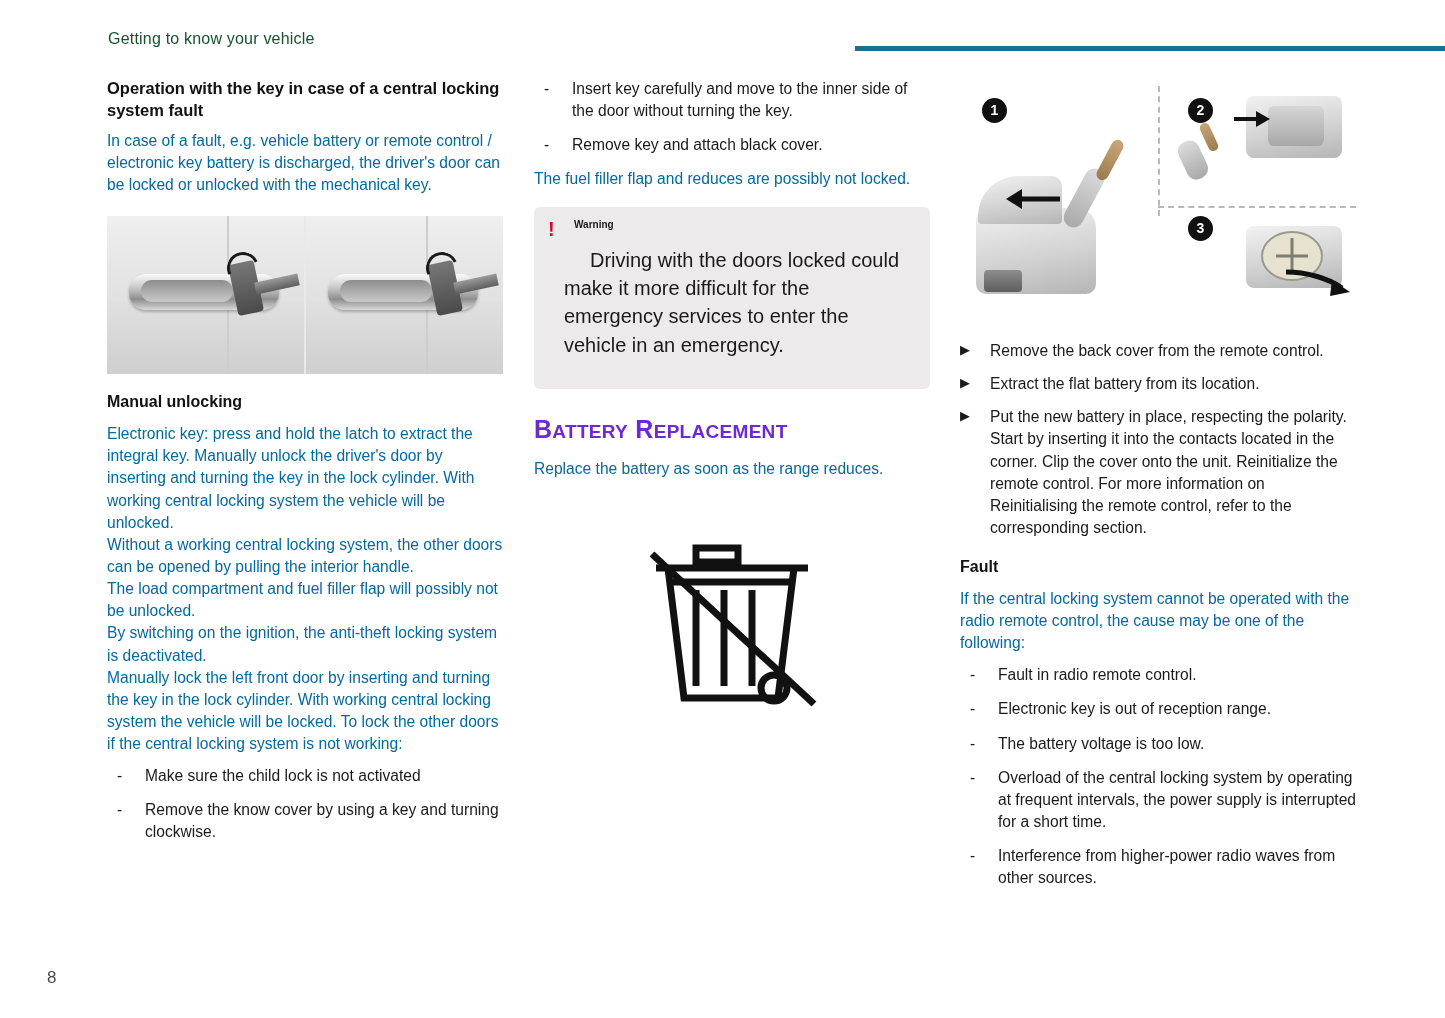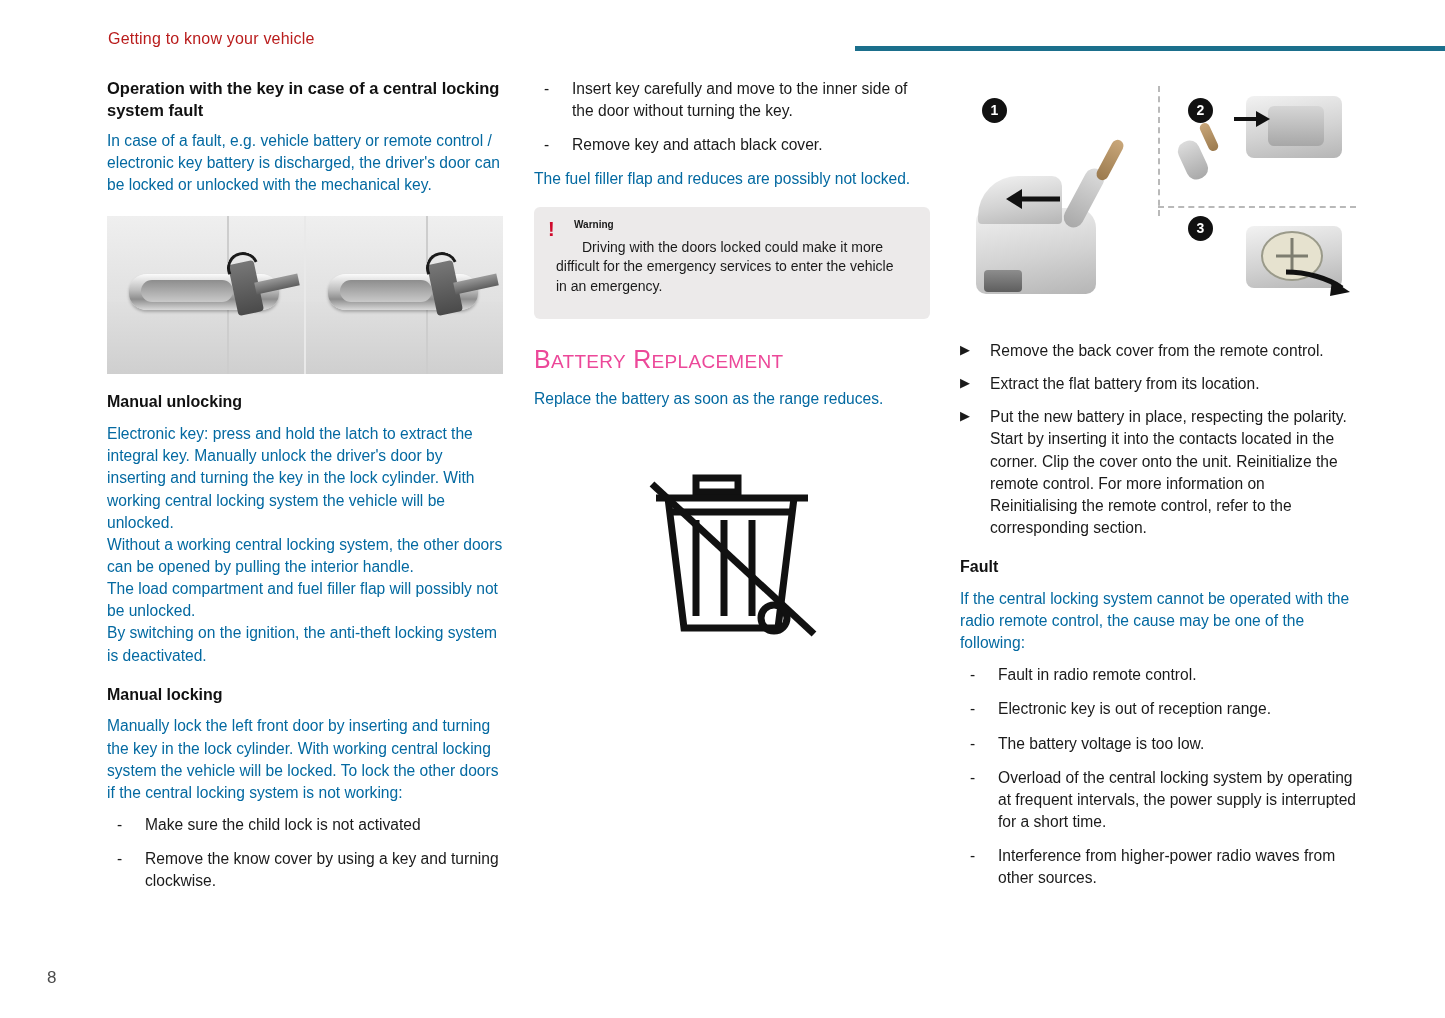--- a/index.html
+++ b/index.html
@@ -26,21 +26,21 @@
     top: 30px;
     left: 0;
     width: 1445px;
     height: 32px;
   }
   .header-title {
     position: absolute;
     left: 108px;
     top: 0;
     font-size: 16px;
-    color: #b91c1c;
+    color: #14532d;
     letter-spacing: 0.2px;
   }
   .header-rule {
     position: absolute;
     left: 855px;
     top: 16px;
     width: 590px;
     height: 5px;
     background: #1b6f8c;
   }
@@ -123,33 +123,33 @@
     margin: 0 0 2px 26px;
   }
   .warning-bang {
     position: absolute;
     color: #cf0a2c;
     font-weight: bold;
     font-size: 20px;
     line-height: 1;
   }
   .warning-body {
-    font-size: 14px;
+    font-size: 20px;
     line-height: 1.42;
-    margin: 8px;
+    margin: 16px;
   }
   .warning-body .first-indent { padding-left: 26px; }
 
   
   .big-title {
     font-size: 25px;
     margin: 26px 0 14px 0;
-    font-weight: normal;
+    font-weight: bold;
     letter-spacing: 0.3px;
-    color: #ec4899;
+    color: #6d28d9;
   }
   .big-title .sc { font-size: 19px; }
 
   
   .img-doors {
     margin-top: 20px;
     width: 396px;
     height: 158px;
     position: relative;
     overflow: hidden;
@@ -312,21 +312,20 @@
         <div class="arrow-curve"></div>
       </div>
     </div>
 
     <h3 class="sub-head">Manual unlocking</h3>
     <p class="body">Electronic key: press and hold the latch to extract the integral key. Manually unlock the driver's door by inserting and turning the key in the lock cylinder. With working central locking system the vehicle will be unlocked.</p>
     <p class="body">Without a working central locking system, the other doors can be opened by pulling the interior handle.</p>
     <p class="body">The load compartment and fuel filler flap will possibly not be unlocked.</p>
     <p class="body">By switching on the ignition, the anti-theft locking system is deactivated.</p>
 
-    <h3 class="sub-head">Manual locking</h3>
     <p class="body">Manually lock the left front door by inserting and turning the key in the lock cylinder. With working central locking system the vehicle will be locked. To lock the other doors if the central locking system is not working:</p>
 
     <ul class="dash">
       <li>
         <span class="bullet">-</span>
         <span>Make sure the child lock is not activated</span>
       </li>
       <li>
         <span class="bullet">-</span>
         <span>Remove the know cover by using a key and turning clockwise.</span>

